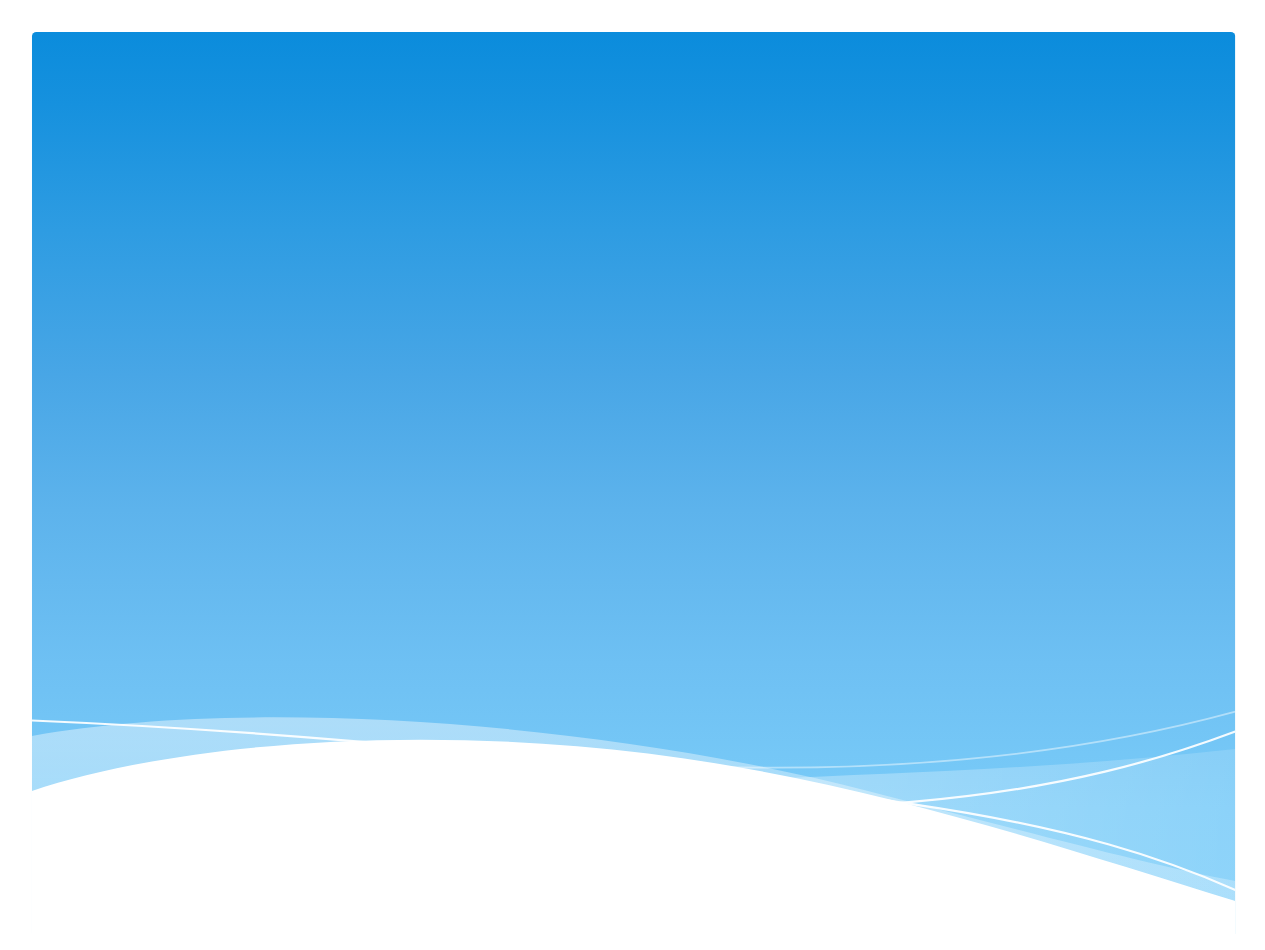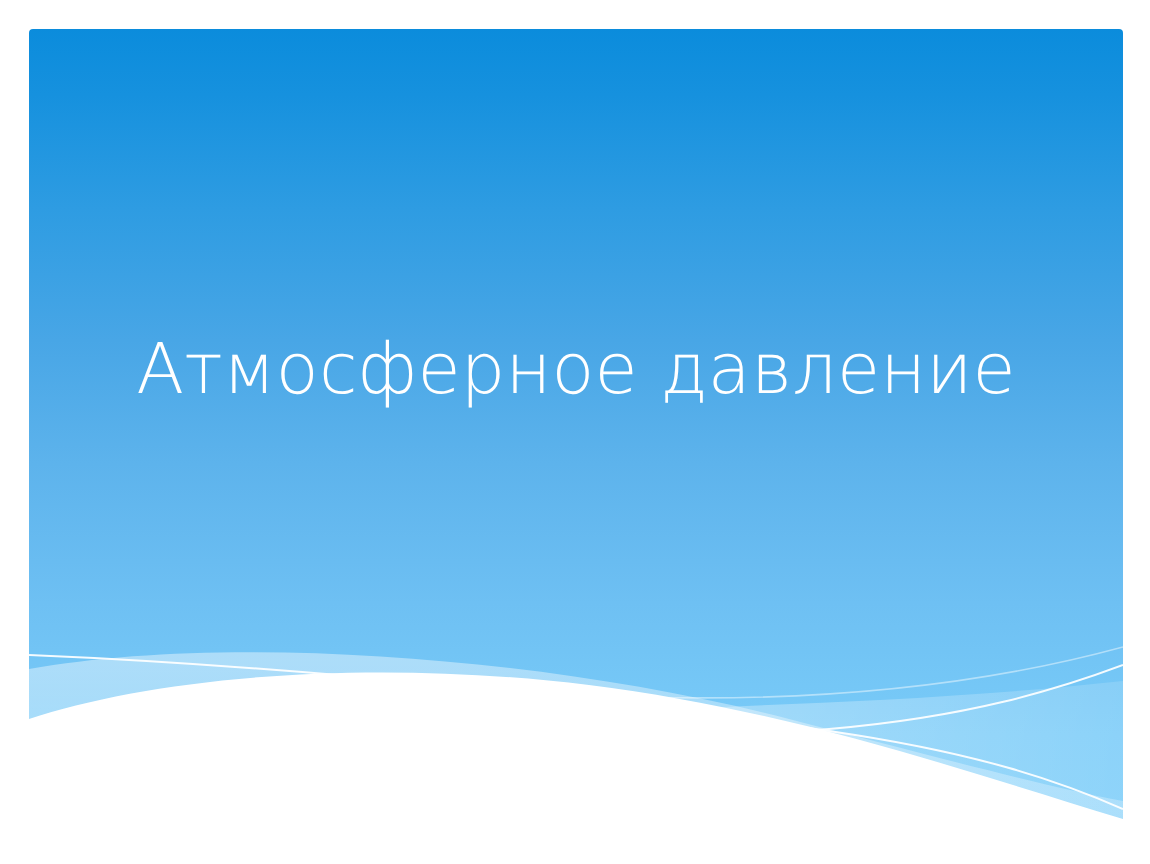--- a/index.html
+++ b/index.html
@@ -107,19 +107,15 @@
 
       <path d="M 0,690 C 120,650 330,628 560,656 C 760,681 930,740 1094,790 L 1094,820 L 0,820 Z" fill="#ffffff"></path>
 
       <path d="M 0,790 C 260,752 560,720 800,700 C 940,688 1030,660 1094,636" fill="none" stroke="#ffffff" stroke-opacity="0.92" stroke-width="2"></path>
 
       <path d="M 0,626 C 240,636 560,666 800,702 C 950,724 1030,752 1094,780" fill="none" stroke="#ffffff" stroke-opacity="0.92" stroke-width="2"></path>
 
       <path d="M 560,666 C 760,676 940,660 1094,618" fill="none" stroke="#ffffff" stroke-opacity="0.45" stroke-width="1.6"></path>
     </svg>
 
-    <div class="title-block">
-      <span class="title-text">Атмосферное давление</span>
-
-    </div>
 
   </div>
 </div>
 
 </body></html>

